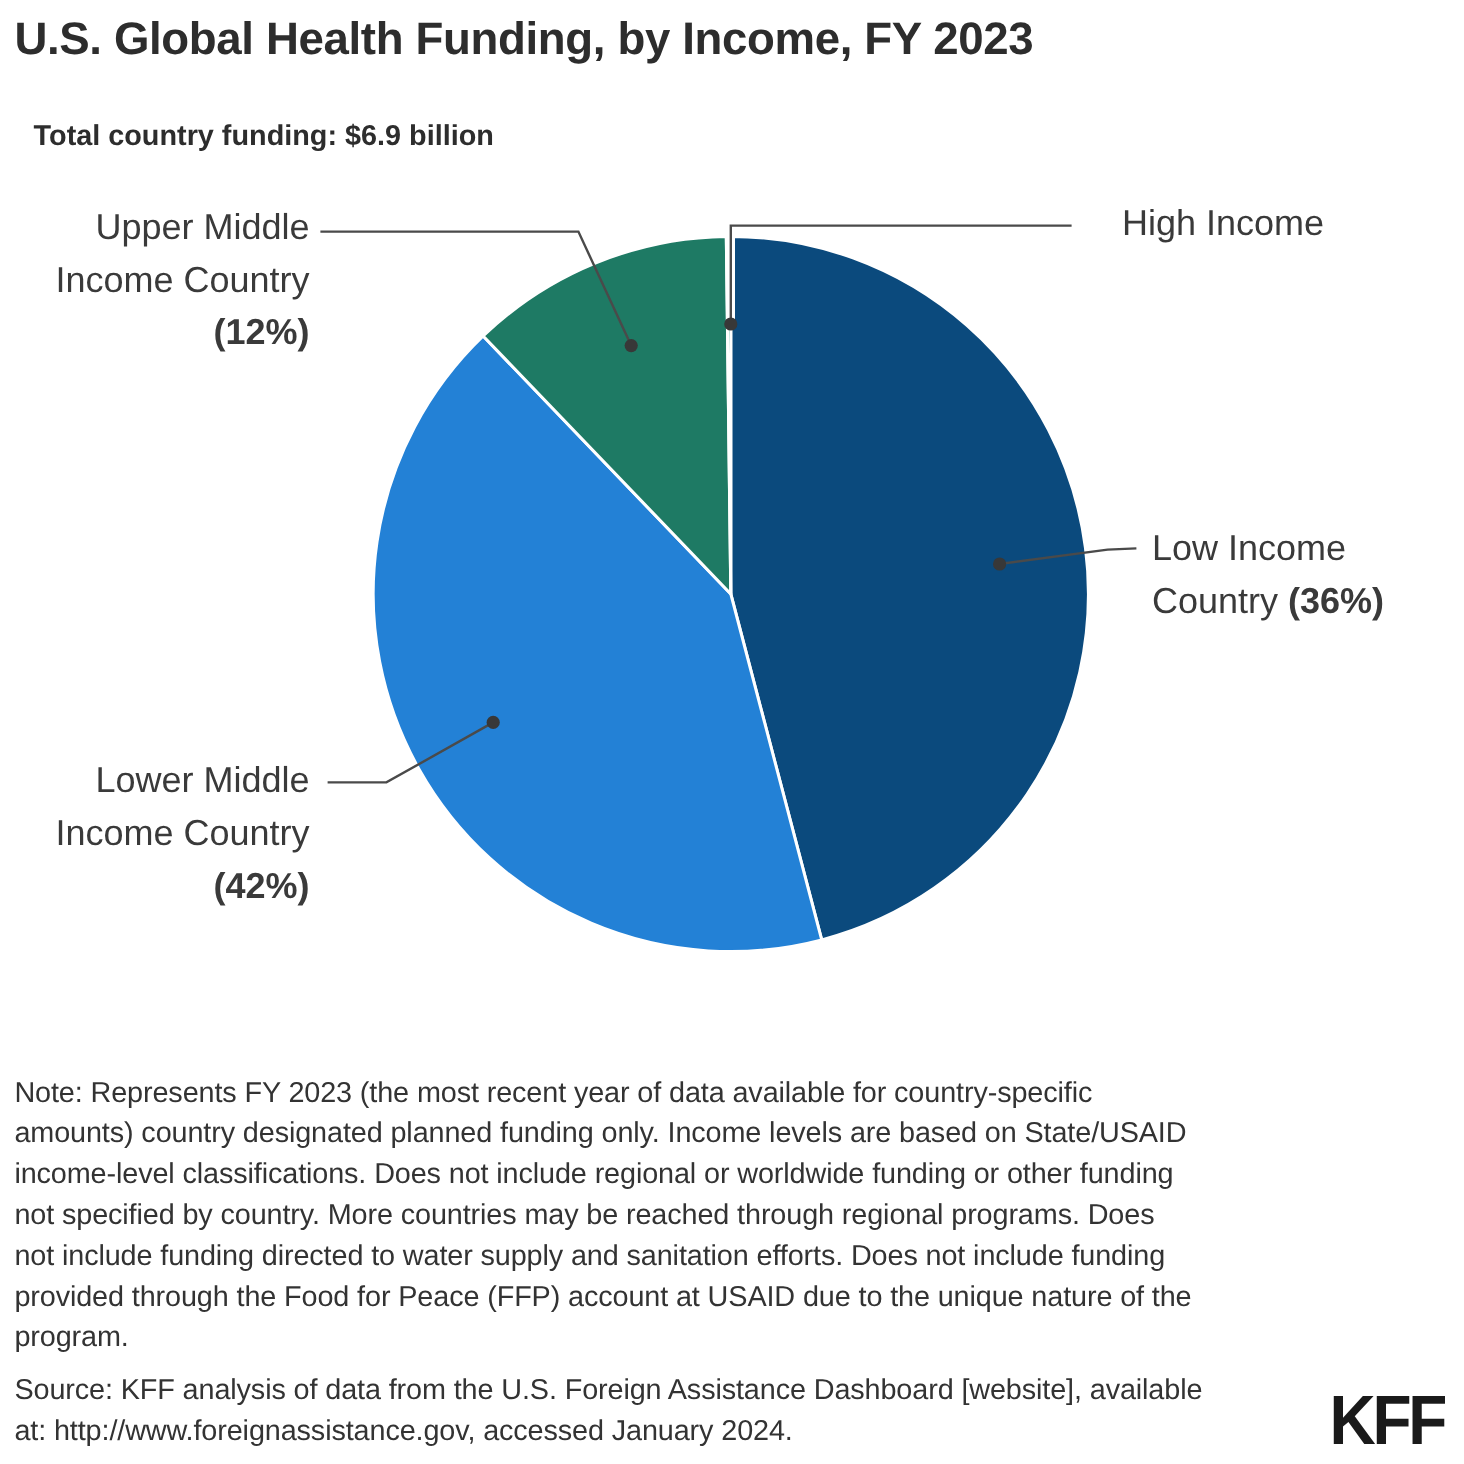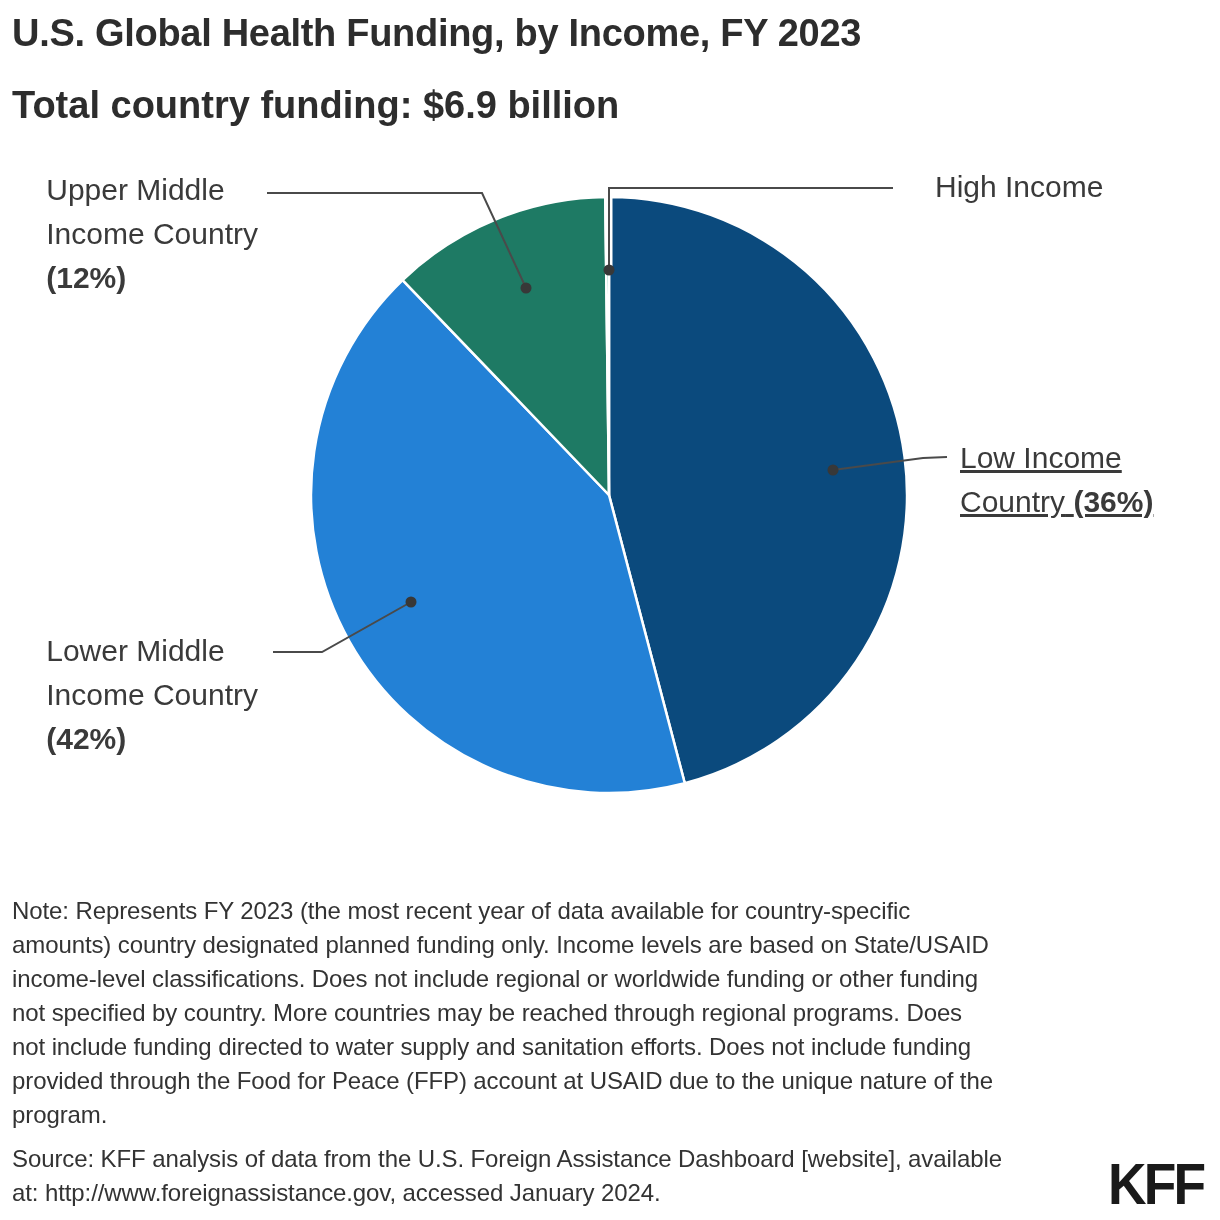--- a/index.html
+++ b/index.html
@@ -8,33 +8,33 @@
     background:#ffffff;
     position:relative;
     overflow:hidden;
     font-family:"Liberation Sans","DejaVu Sans",sans-serif;
   }
   .title{
     position:absolute;left:12px;top:12px;margin:0;
     font-size:38px;font-weight:700;color:#2d2d2d;letter-spacing:-0.3px;
   }
   .subtitle{
-    position:absolute;left:12px;top:84px;margin:0;
-    font-size:38px;font-weight:700;color:#2d2d2d;
+    position:absolute;left:12px;top:84px;margin:16px;
+    font-size:24px;font-weight:700;color:#2d2d2d;
   }
   svg.pie-overlay{position:absolute;left:0;top:0;}
   .slices path{stroke:#ffffff;stroke-width:2.5;stroke-linejoin:round;}
   .leaders polyline{fill:none;stroke:#4a4a4a;stroke-width:2;}
   .leaders circle{fill:#383838;}
   .lbl{
     position:absolute;
     font-size:30px;line-height:44px;color:#3a3a3a;
     white-space:nowrap;
   }
-  .lbl.right{text-align:left;}
+  .lbl.right{text-align:right;}
   .pct{font-weight:700;}
   .note{
     position:absolute;left:12px;margin:0;
     font-size:24px;line-height:34px;color:#333333;
     white-space:pre-line;letter-spacing:-0.1px;
   }
   .note.note-block{top:894px;}
   .note.source-block{top:1142px;}
   .kff-logo{
     position:absolute;left:1104px;top:1150px;width:100px;
@@ -73,21 +73,21 @@
 <div class="lbl right" style="right:962px;top:168px;">
   <div><span>Upper Middle</span></div>
   <div><span>Income Country</span></div>
   <div><span class="pct">(12%)</span></div>
 </div>
 
 <div class="lbl" style="left:903px;top:165px;margin-left:32px;">
   <div><span>High Income</span></div>
 </div>
 
-<div class="lbl" style="left:960px;top:436px;text-decoration:underline;">
+<div class="lbl" style="left:960px;top:436px;">
   <div><span>Low Income</span></div>
   <div><span>Country</span> <span class="pct">(36%)</span></div>
 </div>
 
 <div class="lbl right" style="right:962px;top:629px;">
   <div><span>Lower Middle</span></div>
   <div><span>Income Country</span></div>
   <div><span class="pct">(42%)</span></div>
 </div>
 

